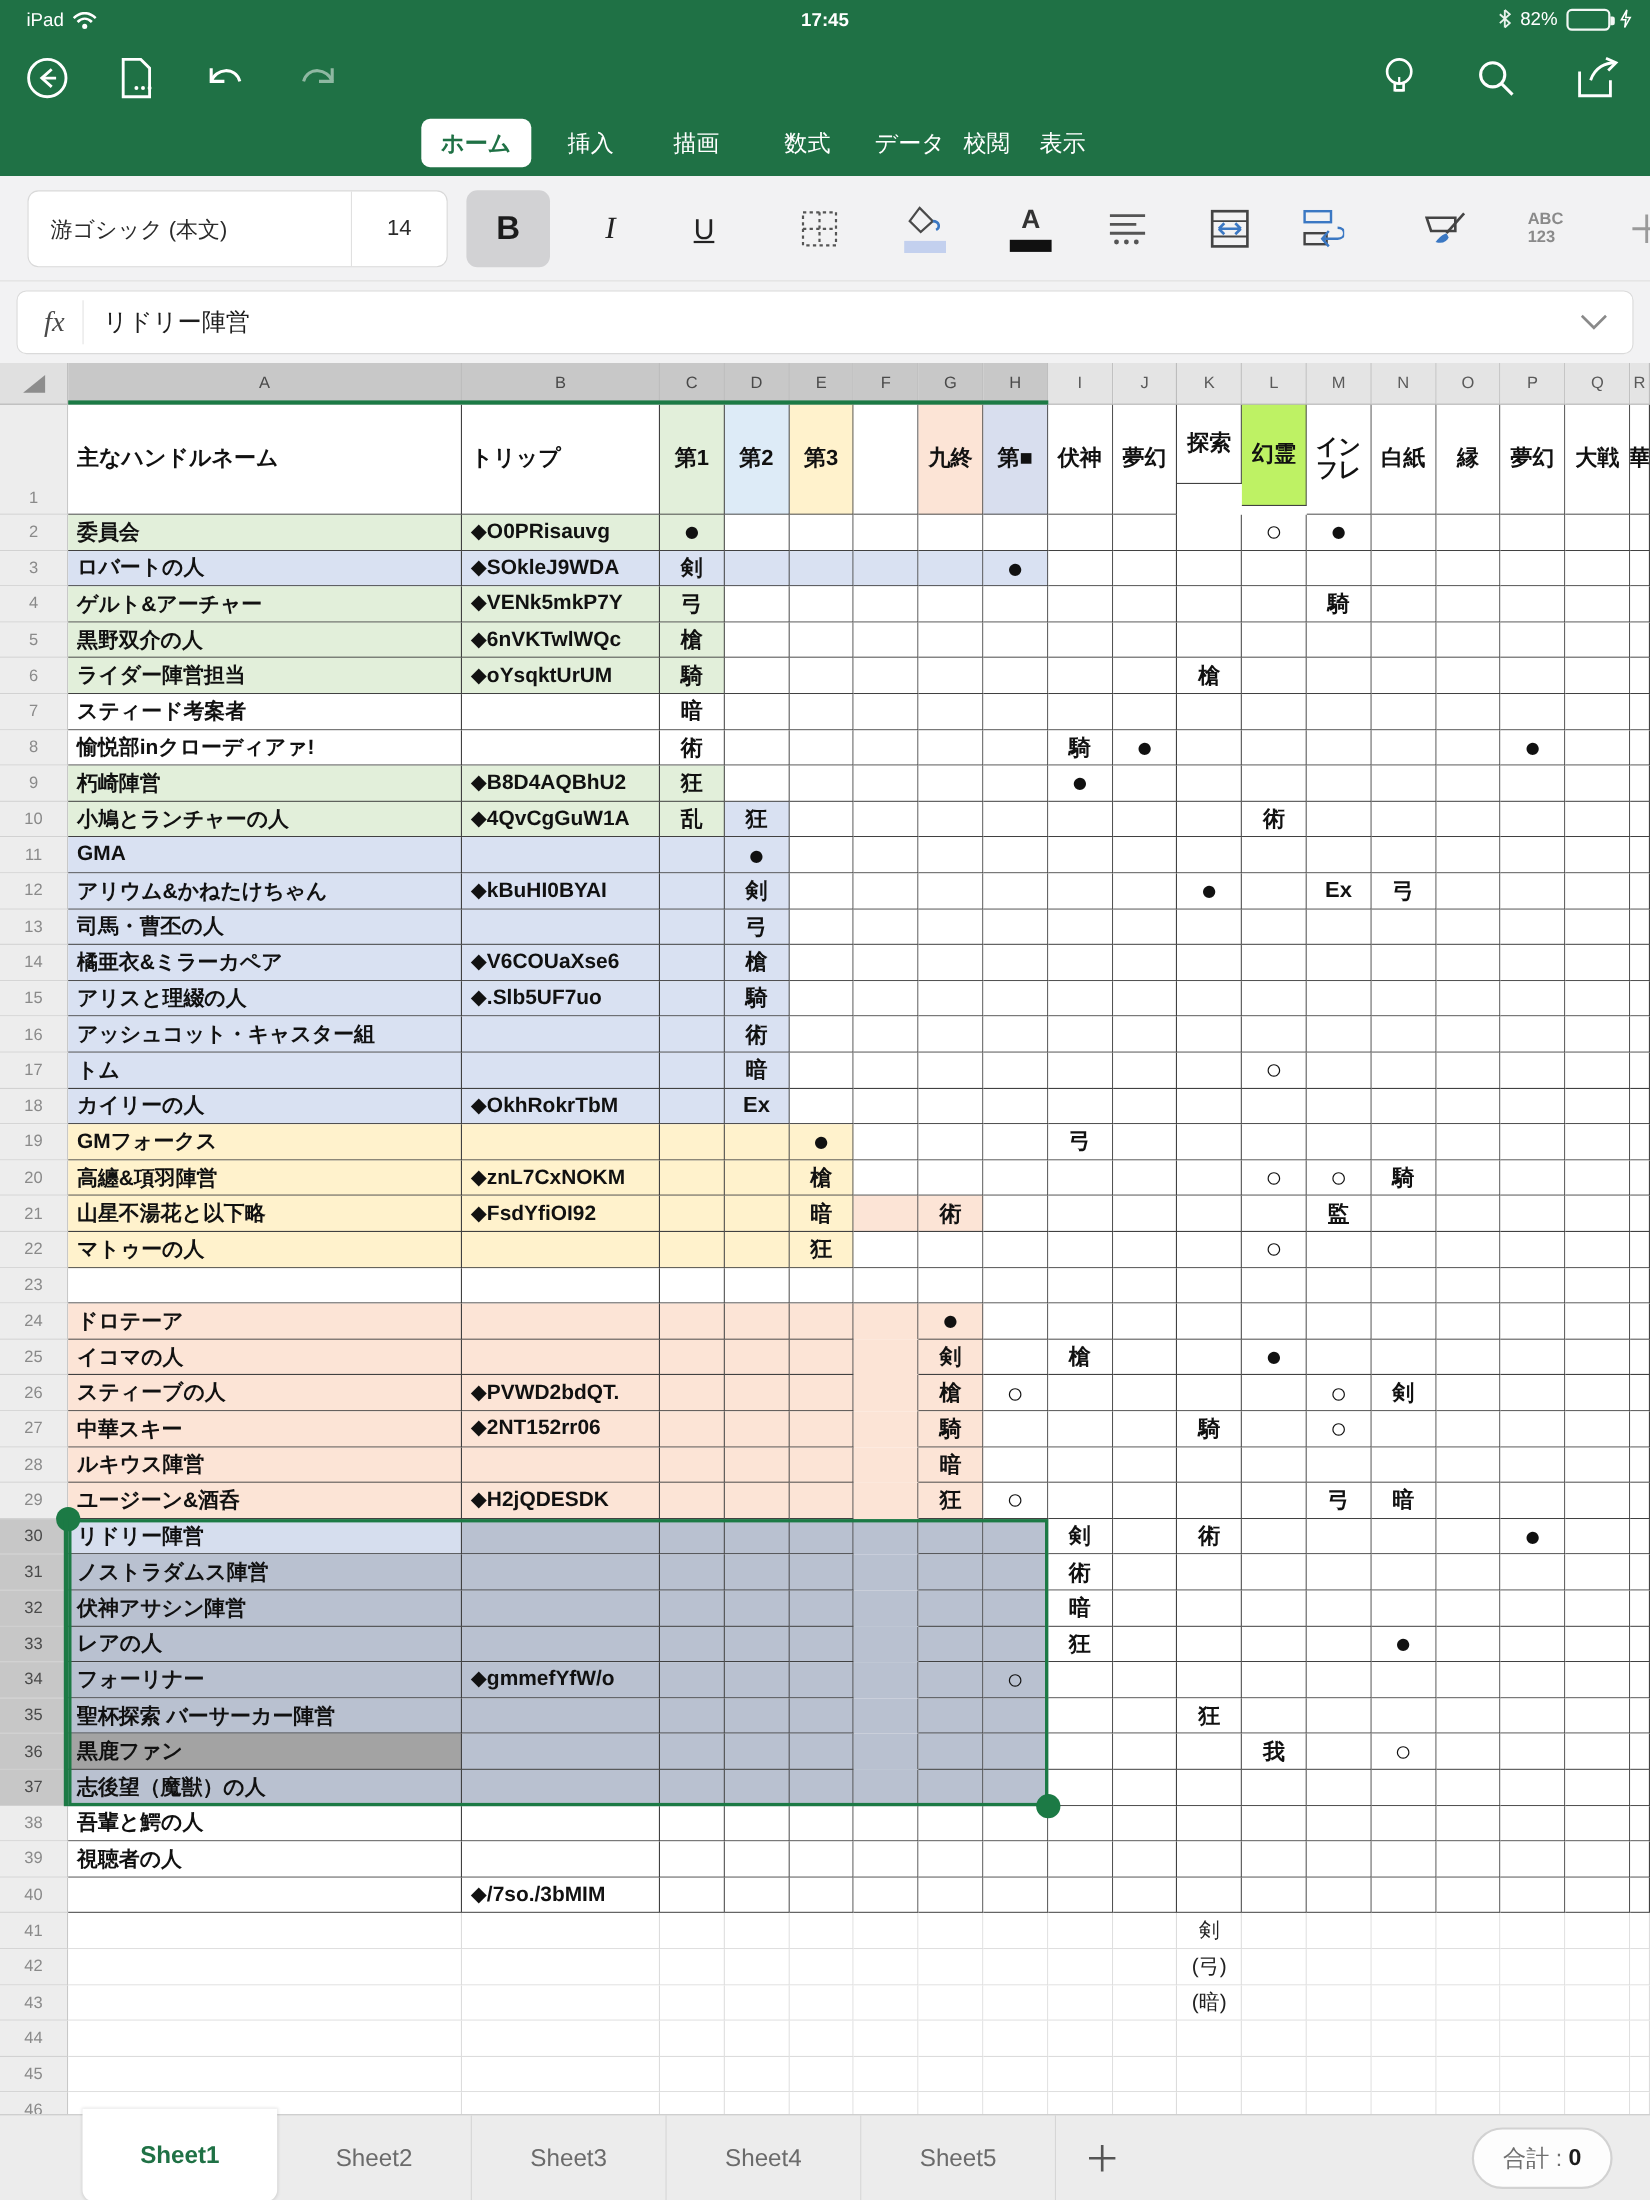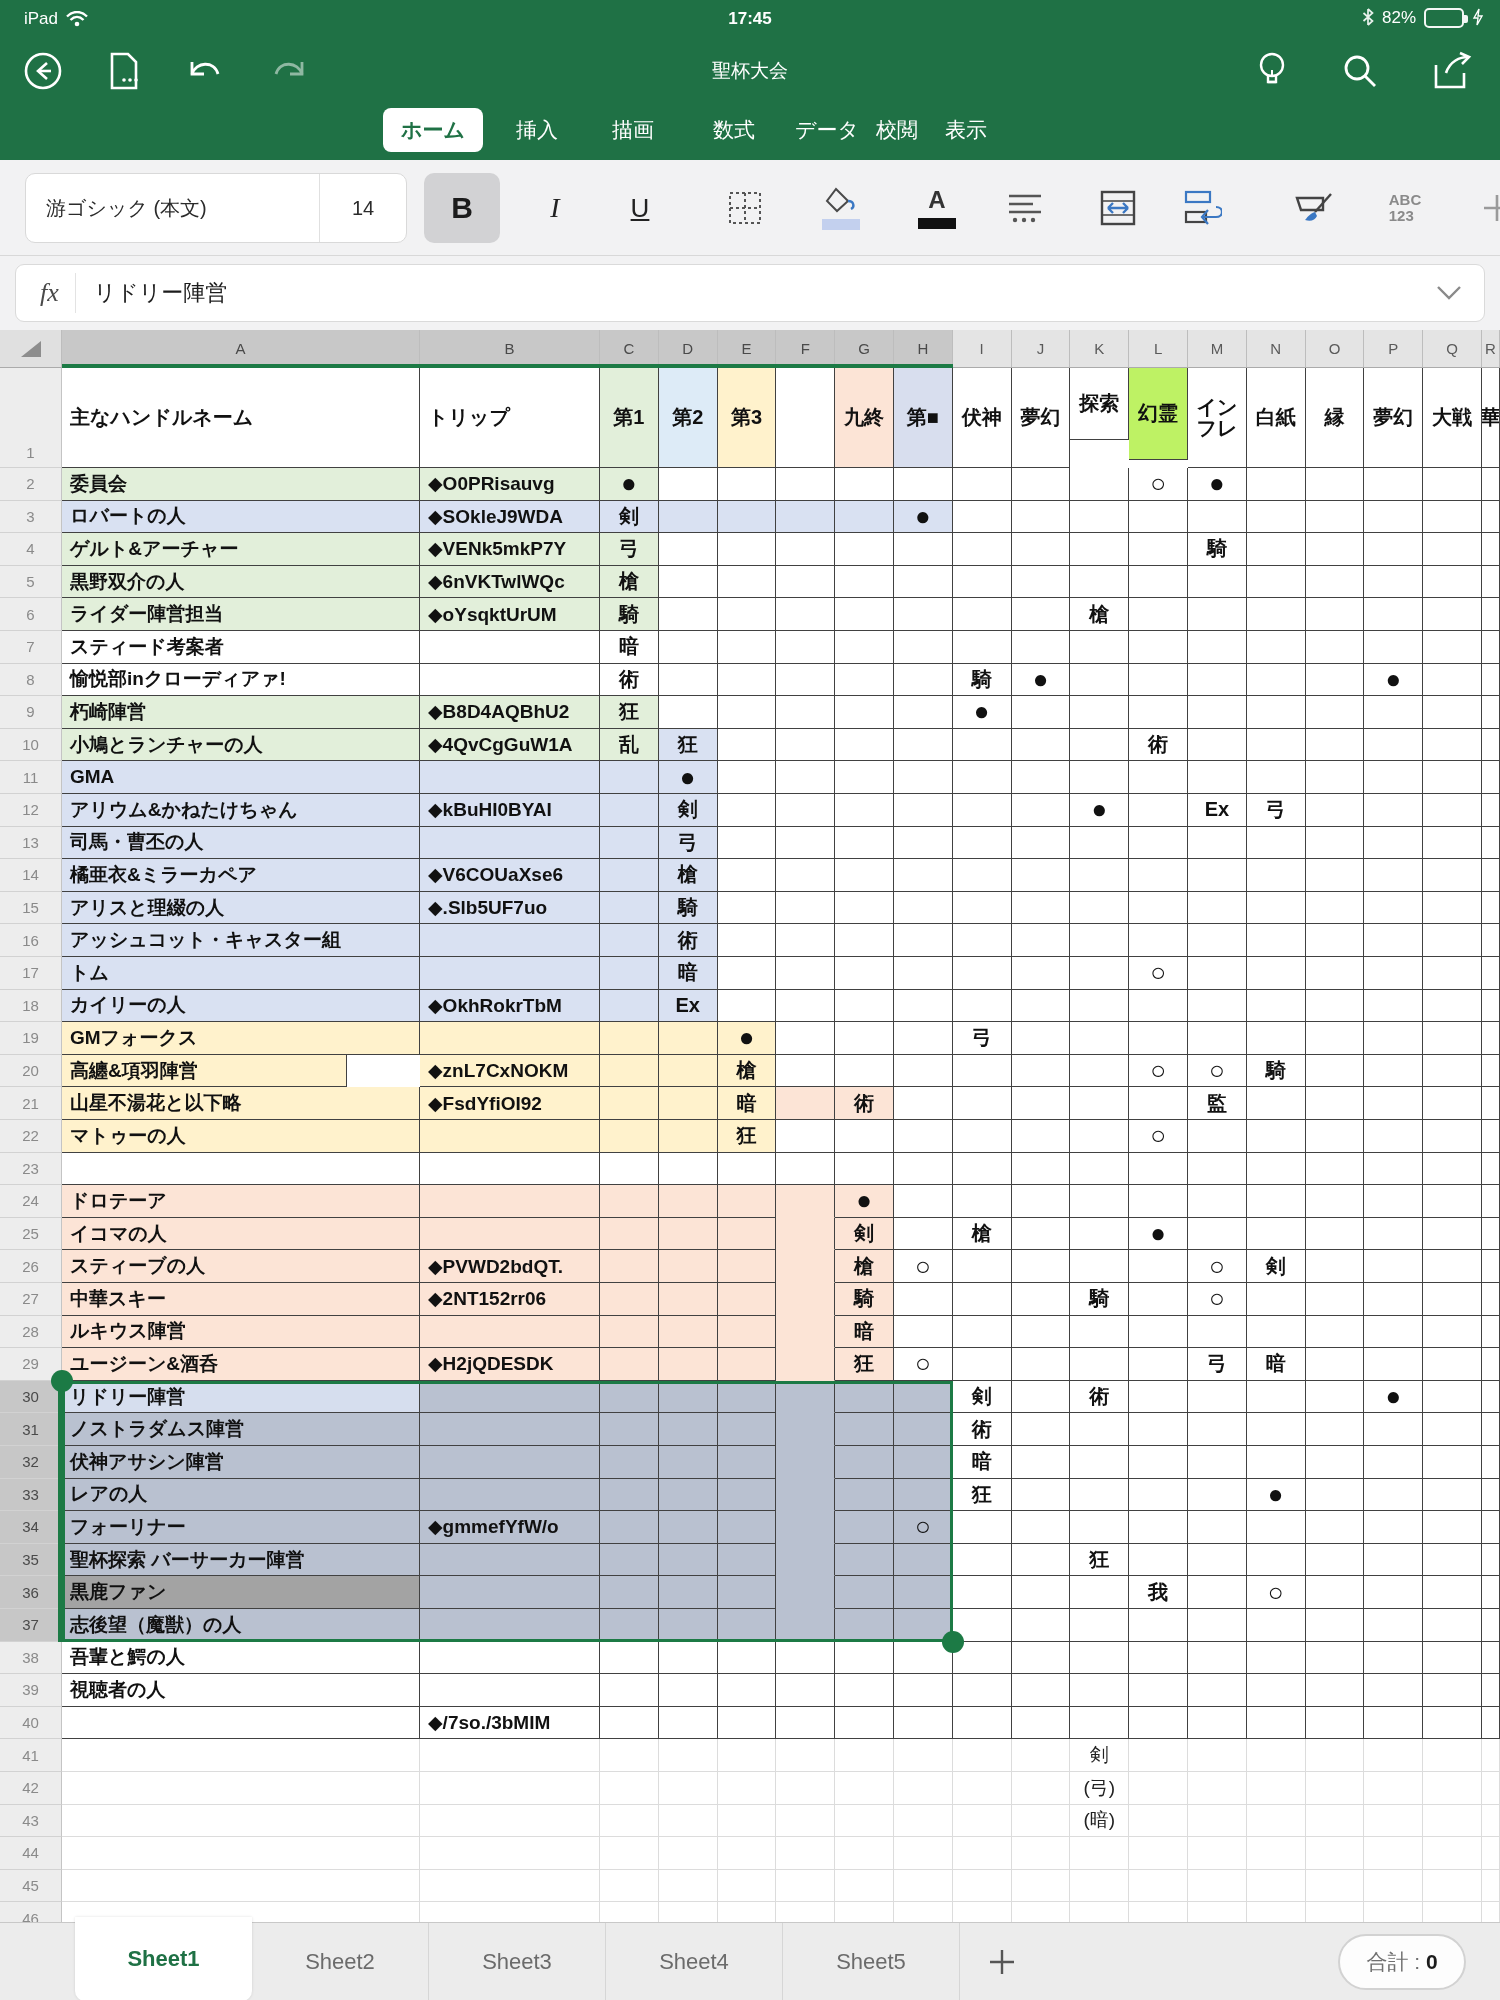--- a/index.html
+++ b/index.html
@@ -136,21 +136,20 @@
               <path d="M8 22 C12 10 30 8 34 22" fill="none" stroke="#fff" stroke-width="2.8"></path>
             </svg>
         </span>
         <span style="opacity:.5">
           <svg width="42" height="38" viewBox="0 0 42 38">
               <path d="M34 10 L34 22 L22 22" fill="none" stroke="#fff" stroke-width="2.8"></path>
               <path d="M34 22 C30 10 12 8 8 22" fill="none" stroke="#fff" stroke-width="2.8"></path>
             </svg>
         </span>
       </div>
-      <div id="doc-title">聖杯大会</div>
       <div class="cmd-right">
         <span>
           <svg width="32" height="42" viewBox="0 0 32 42">
               <circle cx="16" cy="15" r="11" fill="none" stroke="#fff" stroke-width="2.4"></circle>
               <path d="M12 26 V32 H20 V26" fill="none" stroke="#fff" stroke-width="2.4"></path>
               <path d="M12 32 H20" stroke="#fff" stroke-width="2.4"></path>
               <path d="M16 20 V26" stroke="#fff" stroke-width="2"></path>
             </svg>
         </span>
         <span>
@@ -874,21 +873,21 @@
       <div class="cell dark" style="left: 1129.2px; top: 692.2px; width: 58.8px; height: 32.6px; background: rgb(255, 255, 255);"></div>
       <div class="cell dark" style="left: 1188px; top: 692.2px; width: 58.8px; height: 32.6px; background: rgb(255, 255, 255);"></div>
       <div class="cell dark" style="left: 1246.8px; top: 692.2px; width: 58.8px; height: 32.6px; background: rgb(255, 255, 255);"></div>
       <div class="cell dark" style="left: 1305.6px; top: 692.2px; width: 58.8px; height: 32.6px; background: rgb(255, 255, 255);"></div>
       <div class="cell dark" style="left: 1364.4px; top: 692.2px; width: 58.8px; height: 32.6px; background: rgb(255, 255, 255);"></div>
       <div class="cell dark" style="left: 1423.2px; top: 692.2px; width: 58.8px; height: 32.6px; background: rgb(255, 255, 255);"></div>
       <div class="cell dark" style="left: 1482px; top: 692.2px; width: 18px; height: 32.6px; background: rgb(255, 255, 255);"></div>
       <div class="gut" style="top: 724.8px; height: 32.6px;">
         <span class="">20</span>
       </div>
-      <div class="cell dark" style="left: 62px; top: 724.8px; width: 285px; height: 32.6px; background: rgb(255, 242, 204);">
+      <div class="cell dark" style="left: 62px; top: 724.8px; width: 358px; height: 32.6px; background: rgb(255, 242, 204);">
         <span class="name">高纏&amp;項羽陣営</span>
       </div>
       <div class="cell dark" style="left: 420px; top: 724.8px; width: 180px; height: 32.6px; background: rgb(255, 242, 204);">
         <span class="name">◆znL7CxNOKM</span>
       </div>
       <div class="cell dark" style="left: 600px; top: 724.8px; width: 58.8px; height: 32.6px; background: rgb(255, 242, 204);"></div>
       <div class="cell dark" style="left: 658.8px; top: 724.8px; width: 58.8px; height: 32.6px; background: rgb(255, 242, 204);"></div>
       <div class="cell dark" style="left: 717.6px; top: 724.8px; width: 58.8px; height: 32.6px; background: rgb(255, 242, 204);">
         <span class="ct">槍</span>
       </div>

